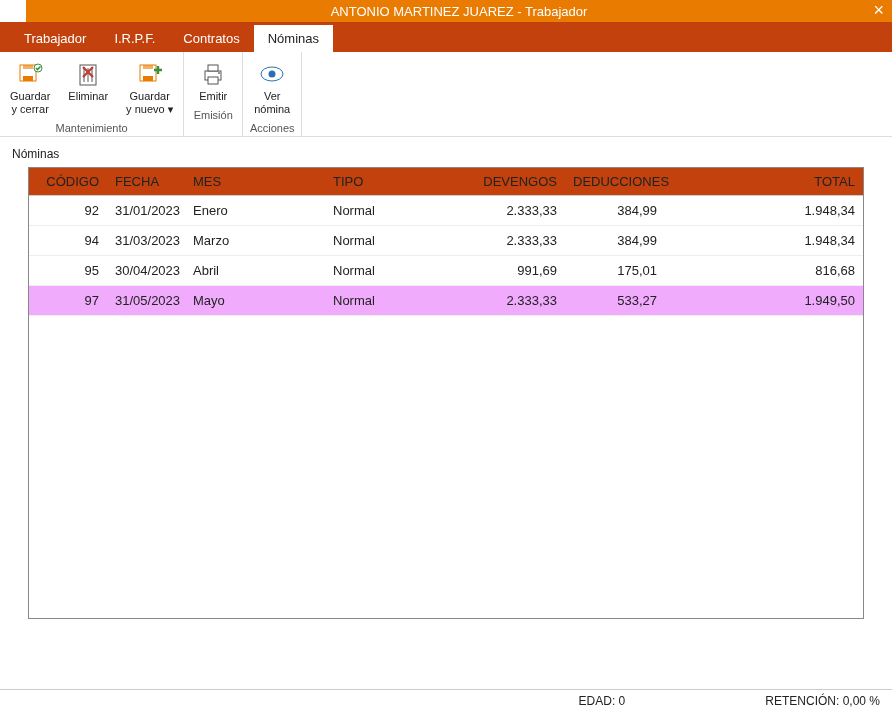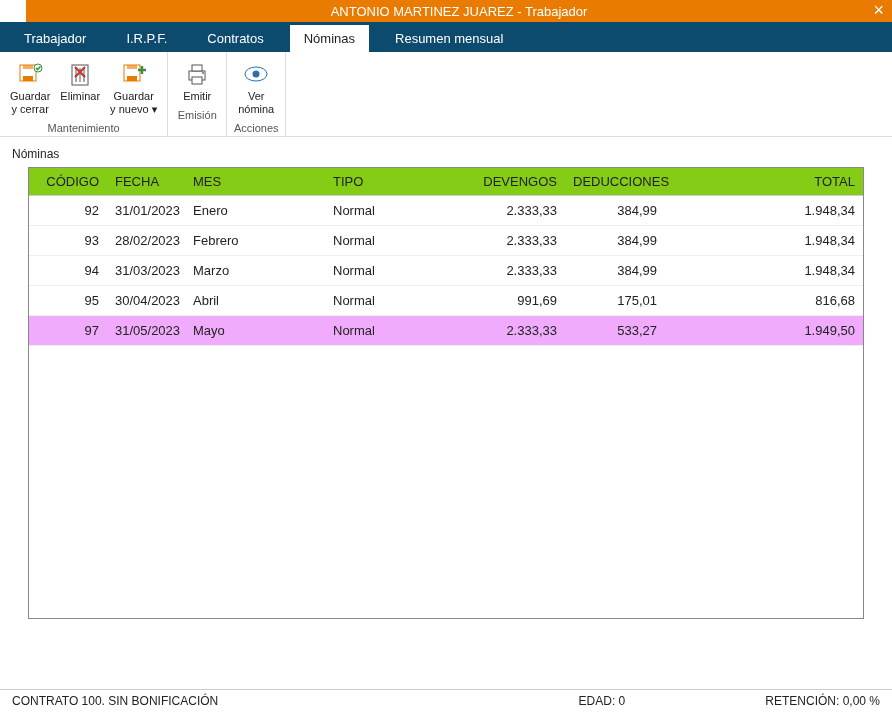--- a/index.html
+++ b/index.html
@@ -1,33 +1,33 @@
 <!DOCTYPE html>
 <html><head>
 <meta charset="utf-8">
 <style>
   * { box-sizing: border-box; margin: 0; padding: 0; }
   body { font-family: "Segoe UI", Tahoma, sans-serif; font-size: 13px; color: #222; background: #fff; width: 892px; height: 712px; overflow: hidden; position: relative; }
   .titlebar { background: #E87B00; color: #fff; height: 22px; display: flex; align-items: center; justify-content: center; position: relative; margin-left: 26px; }
   .titlebar .title { font-size: 13px; }
   .titlebar .close { position: absolute; right: 8px; top: 0; font-size: 18px; line-height: 20px; cursor: pointer; }
-  .tabs { background: #0c4a6e; height: 30px; display: flex; align-items: flex-end; padding: 0 10px; gap: 12px; }
+  .tabs { background: #c2410c; height: 30px; display: flex; align-items: flex-end; padding: 0 10px; gap: 0; }
   .tab { color: #fff; padding: 6px 14px; font-size: 13px; cursor: pointer; }
   .tab.active { background: #fff; color: #222; }
   .ribbon { background: #fff; border-bottom: 1px solid #ddd; display: flex; }
   .rgroup { border-right: 1px solid #ddd; padding: 4px 6px 2px 6px; display: flex; flex-direction: column; align-items: center; }
-  .rgroup-items { display: flex; gap: 2px; }
+  .rgroup-items { display: flex; gap: 10px; }
   .ritem { display: flex; flex-direction: column; align-items: center; padding: 4px 4px; cursor: pointer; min-width: 46px; }
   .ritem .icon { width: 28px; height: 28px; display: flex; align-items: center; justify-content: center; }
   .ritem .lbl { font-size: 11px; text-align: center; line-height: 13px; margin-top: 2px; }
   .rgroup-title { font-size: 11px; color: #555; margin-top: 2px; }
   .section-label { padding: 10px 12px 6px 12px; font-size: 12px; }
   .table-wrap { margin: 0 28px; border: 1px solid #888; height: 452px; overflow: auto; }
   table { width: 100%; border-collapse: collapse; table-layout: fixed; }
-  th { font-weight: 400; text-align: left; padding: 6px 8px; border-bottom: 1px solid #ccc; background: #84cc16; }
+  th { font-weight: 400; text-align: left; padding: 6px 8px; border-bottom: 1px solid #ccc; background: #c2410c; }
   td { padding: 7px 8px; border-bottom: 1px solid #eee; }
   .num { text-align: right; }
   tr.selected td { background: #f0abfc; }
   tbody tr { cursor: pointer; }
   col.c-cod { width: 78px; }
   col.c-fec { width: 78px; }
   col.c-mes { width: 140px; }
   col.c-tip { width: 150px; }
   col.c-dev { width: 90px; }
   col.c-ded { width: 100px; }
@@ -44,21 +44,20 @@
 <div class="titlebar">
   <span class="title">ANTONIO MARTINEZ JUAREZ - Trabajador</span>
   <span class="close">×</span>
 </div>
 
 <div class="tabs" id="tabs">
     <div class="tab">Trabajador</div>
     <div class="tab">I.R.P.F.</div>
     <div class="tab">Contratos</div>
     <div class="tab active">Nóminas</div>
-    <div class="tab">Resumen mensual</div>
   </div>
 
 <div class="ribbon" id="ribbon">
     <div class="rgroup">
       <div class="rgroup-items">
         <div class="ritem">
           <div class="icon">
             <svg width="28" height="28">
               <rect x="4" y="5" width="16" height="16" fill="#fff" stroke="#E87B00"></rect>
               <rect x="7" y="16" width="10" height="5" fill="#E87B00"></rect>
@@ -157,29 +156,20 @@
         <tr>
           <td class="num">92</td>
           <td>31/01/2023</td>
           <td>Enero</td>
           <td>Normal</td>
           <td class="num">2.333,33</td>
           <td class="num">384,99</td>
           <td class="num">1.948,34</td>
         </tr>
         <tr>
-          <td class="num">93</td>
-          <td>28/02/2023</td>
-          <td>Febrero</td>
-          <td>Normal</td>
-          <td class="num">2.333,33</td>
-          <td class="num">384,99</td>
-          <td class="num">1.948,34</td>
-        </tr>
-        <tr>
           <td class="num">94</td>
           <td>31/03/2023</td>
           <td>Marzo</td>
           <td>Normal</td>
           <td class="num">2.333,33</td>
           <td class="num">384,99</td>
           <td class="num">1.948,34</td>
         </tr>
         <tr>
           <td class="num">95</td>
@@ -197,16 +187,15 @@
           <td>Normal</td>
           <td class="num">2.333,33</td>
           <td class="num">533,27</td>
           <td class="num">1.949,50</td>
         </tr>
       </tbody>
   </table>
 </div>
 
 <div class="statusbar">
-  <span class="sleft">CONTRATO 100.  SIN BONIFICACIÓN</span>
   <span class="smid">EDAD: 0</span>
   <span class="sright">RETENCIÓN: 0,00 %</span>
 </div>
 
 </body></html>

